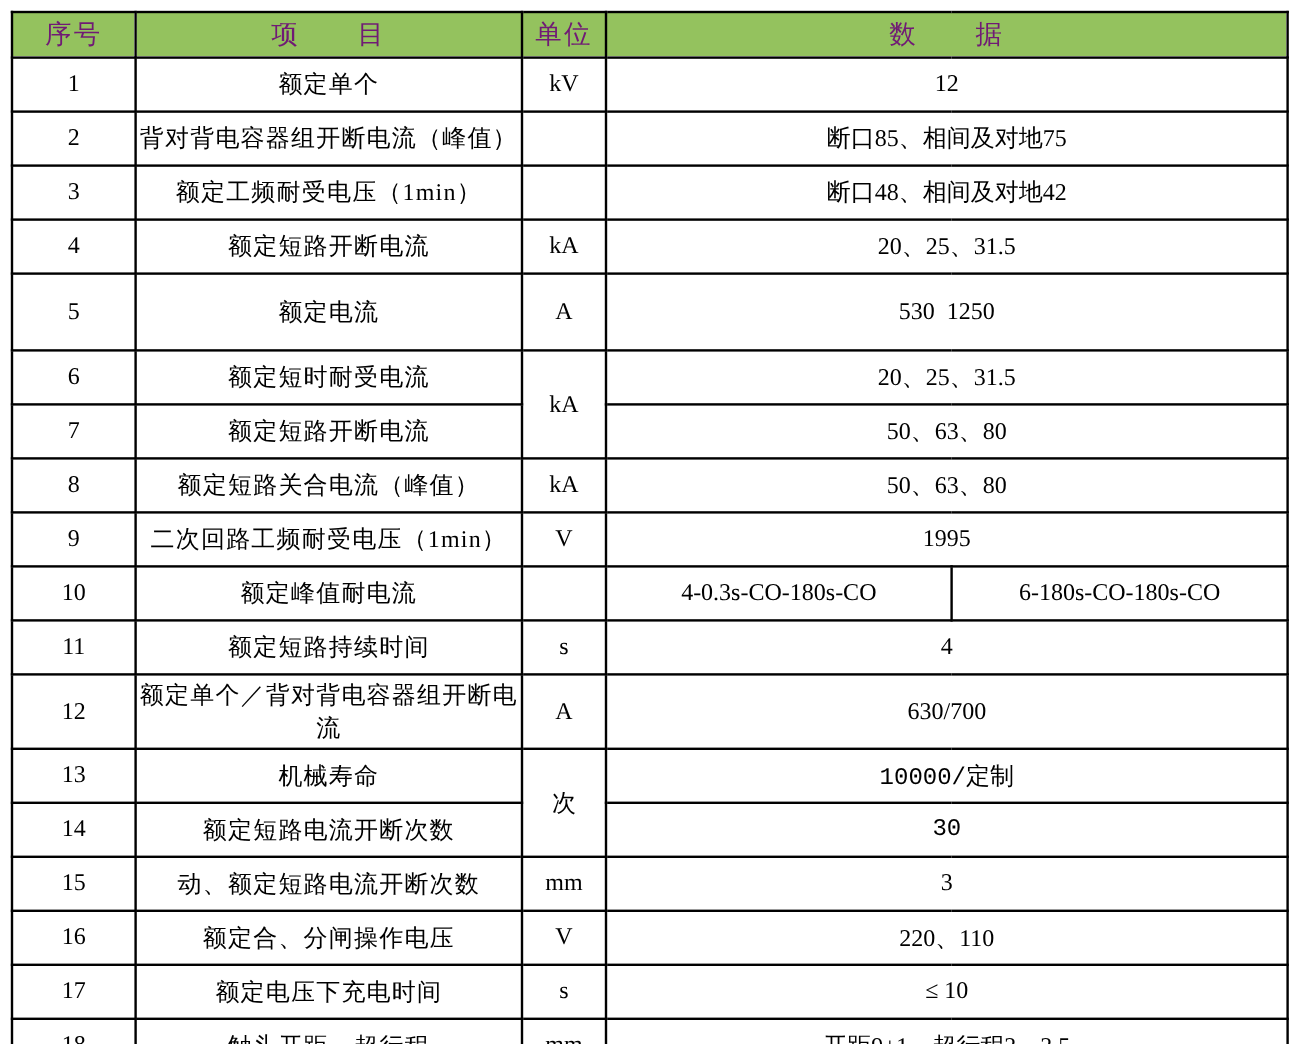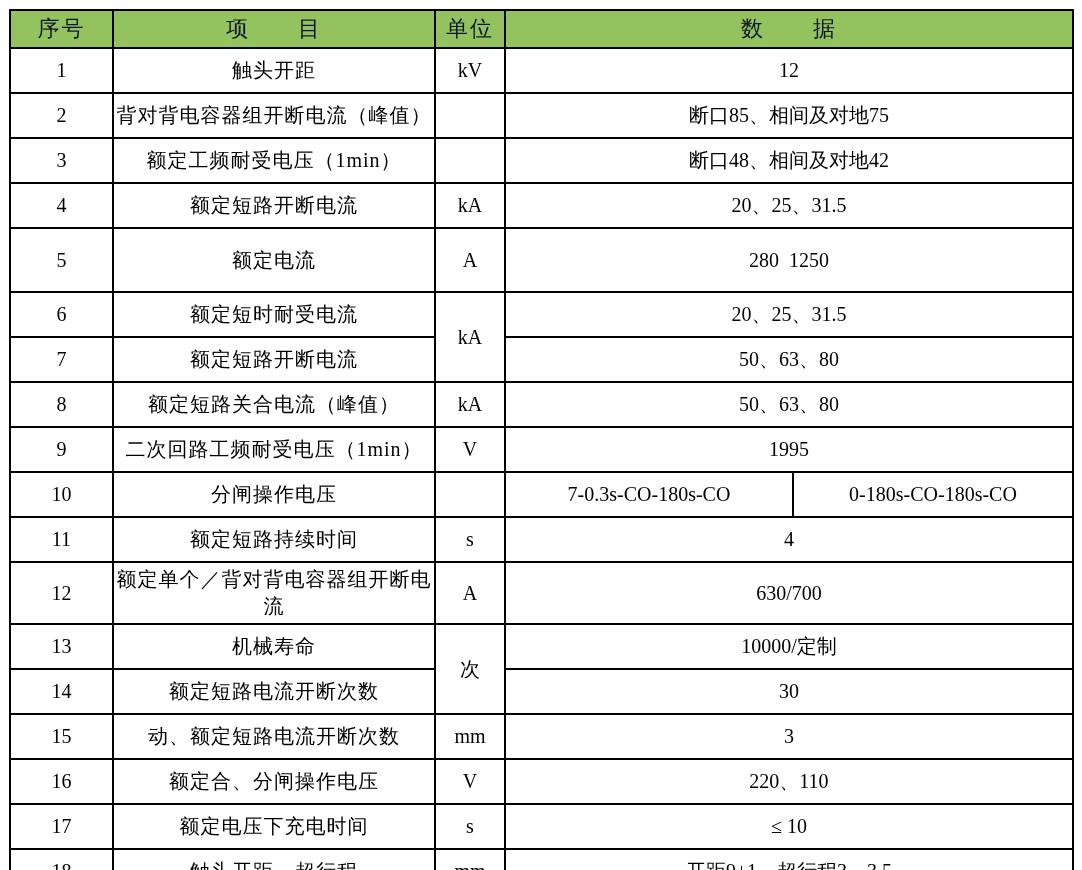--- a/index.html
+++ b/index.html
@@ -28,39 +28,39 @@
   table.spec th,
   table.spec td {
     border: 2px solid #000000;
     text-align: center;
     vertical-align: middle;
     padding: 0 2px;
     overflow: hidden;
   }
   table.spec th {
     background: #94c25e;
-    color: #0f172a;
+    color: #701a75;
     font-weight: normal;
     font-size: 22px;
     height: 36px;
     letter-spacing: 2px;
   }
   table.spec td {
     font-size: 20px;
     height: 43px;
     white-space: pre-wrap;
   }
   td.item-cell {
     font-size: 19px;
     letter-spacing: 1px;
   }
   tr.tall-a td { height: 62px; }
   tr.tall-b td { height: 60px; }
   td.alt-font {
-    font-family: Liberation Serif, serif;
+    font-family: Liberation Mono, monospace;
     font-size: 21px;
   }
 </style>
 </head>
 <body>
 
 <div class="page">
   <table class="spec">
     <colgroup>
       <col style="width:103px">
@@ -73,21 +73,21 @@
       <tr>
         <th>序号</th>
         <th>项　　目</th>
         <th>单位</th>
         <th colspan="2">数　　据</th>
       </tr>
     </thead>
     <tbody>
       <tr>
         <td>1</td>
-        <td class="item-cell">触头开距</td>
+        <td class="item-cell">额定单个</td>
         <td>kV</td>
         <td colspan="2">12</td>
       </tr>
       <tr>
         <td>2</td>
         <td class="item-cell">背对背电容器组开断电流（峰值）</td>
         <td></td>
         <td colspan="2">断口85、相间及对地75</td>
       </tr>
       <tr>
@@ -99,21 +99,21 @@
       <tr>
         <td>4</td>
         <td class="item-cell">额定短路开断电流</td>
         <td>kA</td>
         <td colspan="2">20、25、31.5</td>
       </tr>
       <tr class="tall-a">
         <td>5</td>
         <td class="item-cell">额定电流</td>
         <td>A</td>
-        <td colspan="2">280  1250</td>
+        <td colspan="2">530  1250</td>
       </tr>
       <tr>
         <td>6</td>
         <td class="item-cell">额定短时耐受电流</td>
         <td rowspan="2">kA</td>
         <td colspan="2">20、25、31.5</td>
       </tr>
       <tr>
         <td>7</td>
         <td class="item-cell">额定短路开断电流</td>
@@ -126,24 +126,24 @@
         <td colspan="2">50、63、80</td>
       </tr>
       <tr>
         <td>9</td>
         <td class="item-cell">二次回路工频耐受电压（1min）</td>
         <td>V</td>
         <td colspan="2">1995</td>
       </tr>
       <tr>
         <td>10</td>
-        <td class="item-cell">分闸操作电压</td>
+        <td class="item-cell">额定峰值耐电流</td>
         <td></td>
-        <td>7-0.3s-CO-180s-CO</td>
-        <td>0-180s-CO-180s-CO</td>
+        <td>4-0.3s-CO-180s-CO</td>
+        <td>6-180s-CO-180s-CO</td>
       </tr>
       <tr>
         <td>11</td>
         <td class="item-cell">额定短路持续时间</td>
         <td>s</td>
         <td colspan="2">4</td>
       </tr>
       <tr class="tall-b">
         <td>12</td>
         <td class="item-cell">额定单个／背对背电容器组开断电流</td>

